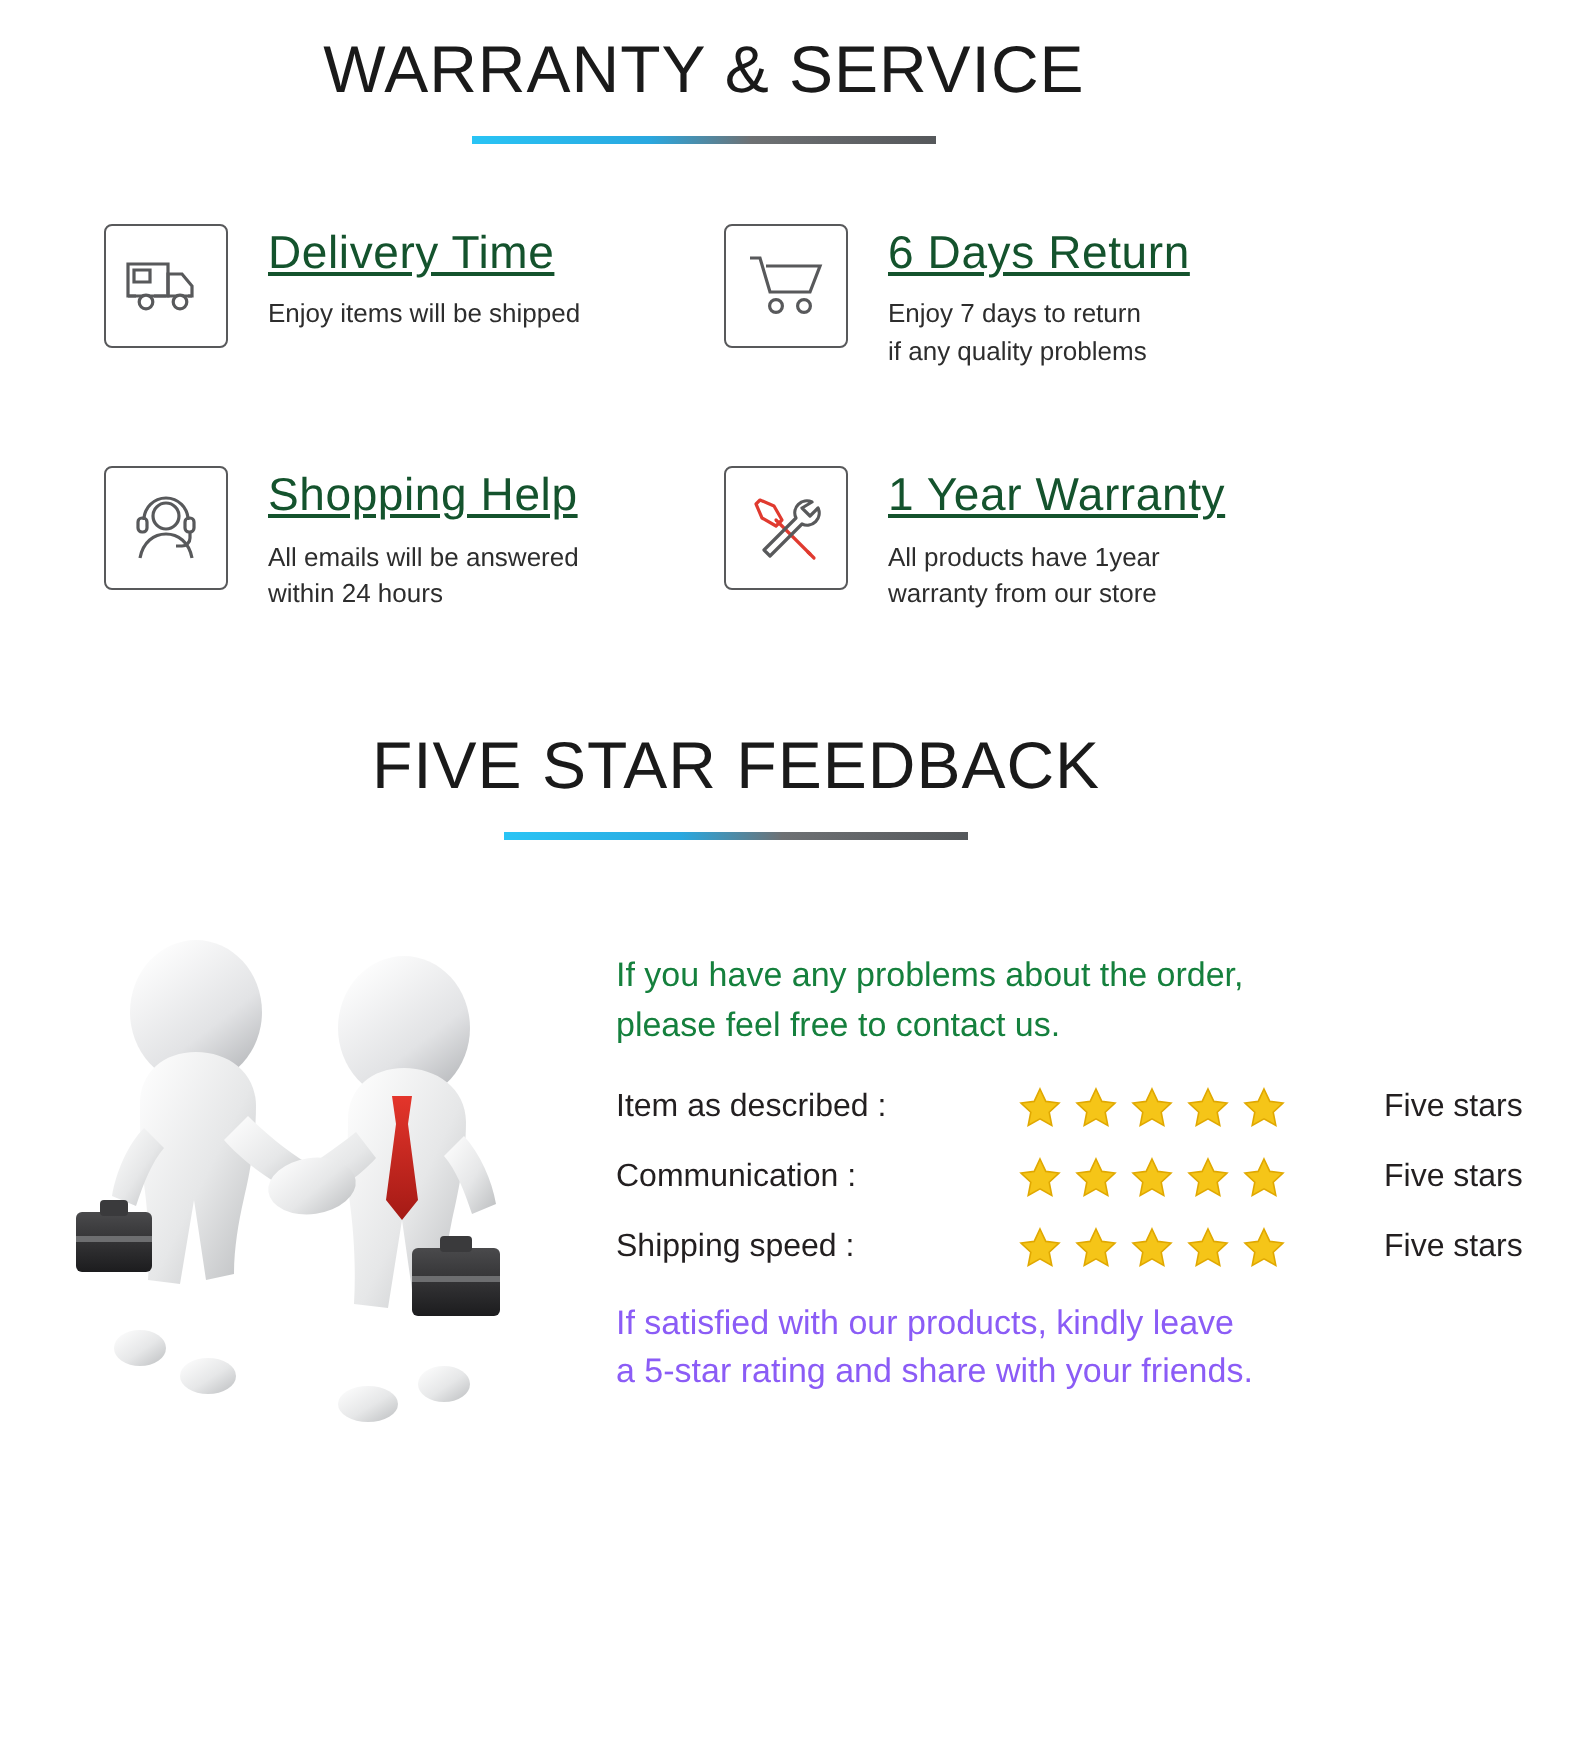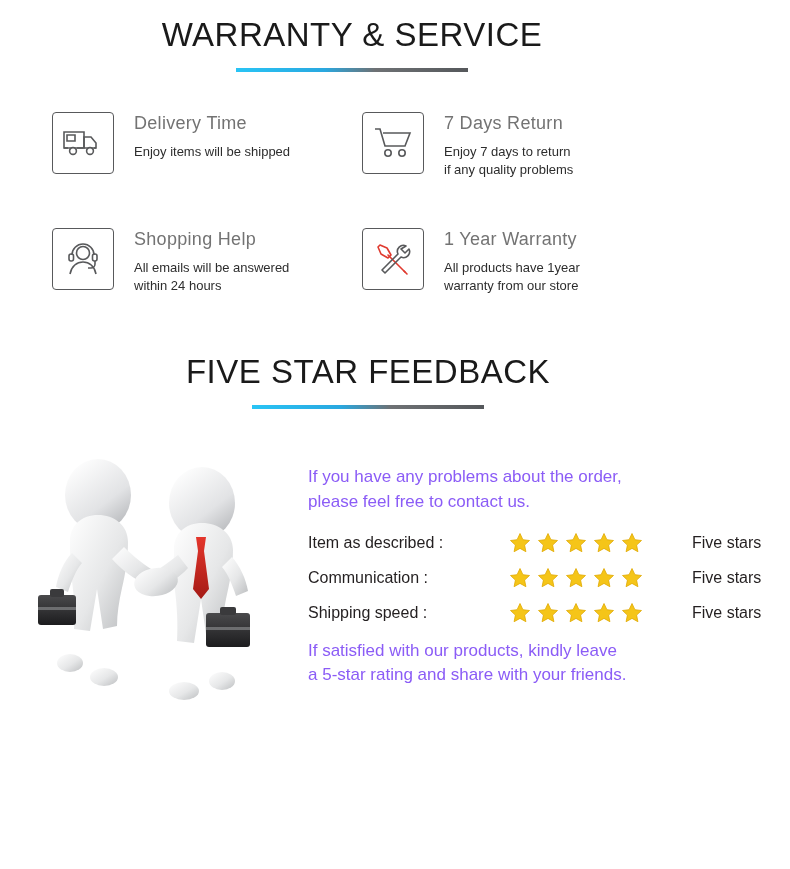--- a/index.html
+++ b/index.html
@@ -63,26 +63,27 @@
     display: flex;
     align-items: center;
     justify-content: center;
     box-sizing: border-box;
   }
   .feature-text {
     margin-left: 20px;
     padding-top: 2px;
   }
   .feature-title {
-    color: #737373;
-    font-size: 18px;
+    color: #14532d;
+    font-size: 23px;
     line-height: 1.1;
     margin: 0 0 9px 0;
     letter-spacing: 0.3px;
     white-space: nowrap;
+    text-decoration: underline;
   }
   .feature-desc {
     font-size: 13px;
     color: #2d2d2d;
     line-height: 1.42;
     margin: 0;
   }
 
   
   .feedback-body {
@@ -99,21 +100,21 @@
   }
   .feedback-right {
     position: absolute;
     left: 308px;
     top: 28px;
     width: 470px;
   }
   .feedback-lead {
     font-size: 17px;
     line-height: 1.45;
-    color: #8b5cf6;
+    color: #15803d;
     margin: 0 0 16px 0;
   }
   .rating-row {
     display: flex;
     align-items: center;
     margin-bottom: 11px;
     font-size: 16px;
     color: #231f20;
     gap: 16px;
   }
@@ -168,21 +169,21 @@
 
     <div class="feature">
       <div class="feature-icon">
         <svg width="40" height="34" viewBox="0 0 40 34" fill="none" stroke="#58595b" stroke-width="1.6">
           <path d="M2 3h5l5 17h20l5-13H10"></path>
           <circle cx="15" cy="27" r="3.2"></circle>
           <circle cx="29" cy="27" r="3.2"></circle>
         </svg>
       </div>
       <div class="feature-text">
-        <p class="feature-title">7 Days Return</p>
+        <p class="feature-title">6 Days Return</p>
         <p class="feature-desc">Enjoy 7 days to return</p>
         <p class="feature-desc">if any quality problems</p>
       </div>
     </div>
 
     <div class="feature">
       <div class="feature-icon">
         <svg width="38" height="38" viewBox="0 0 38 38" fill="none" stroke="#58595b" stroke-width="1.6">
           <circle cx="19" cy="13" r="6.5"></circle>
           <path d="M6 34c1.5-8 7-12 13-12s11.5 4 13 12"></path>

